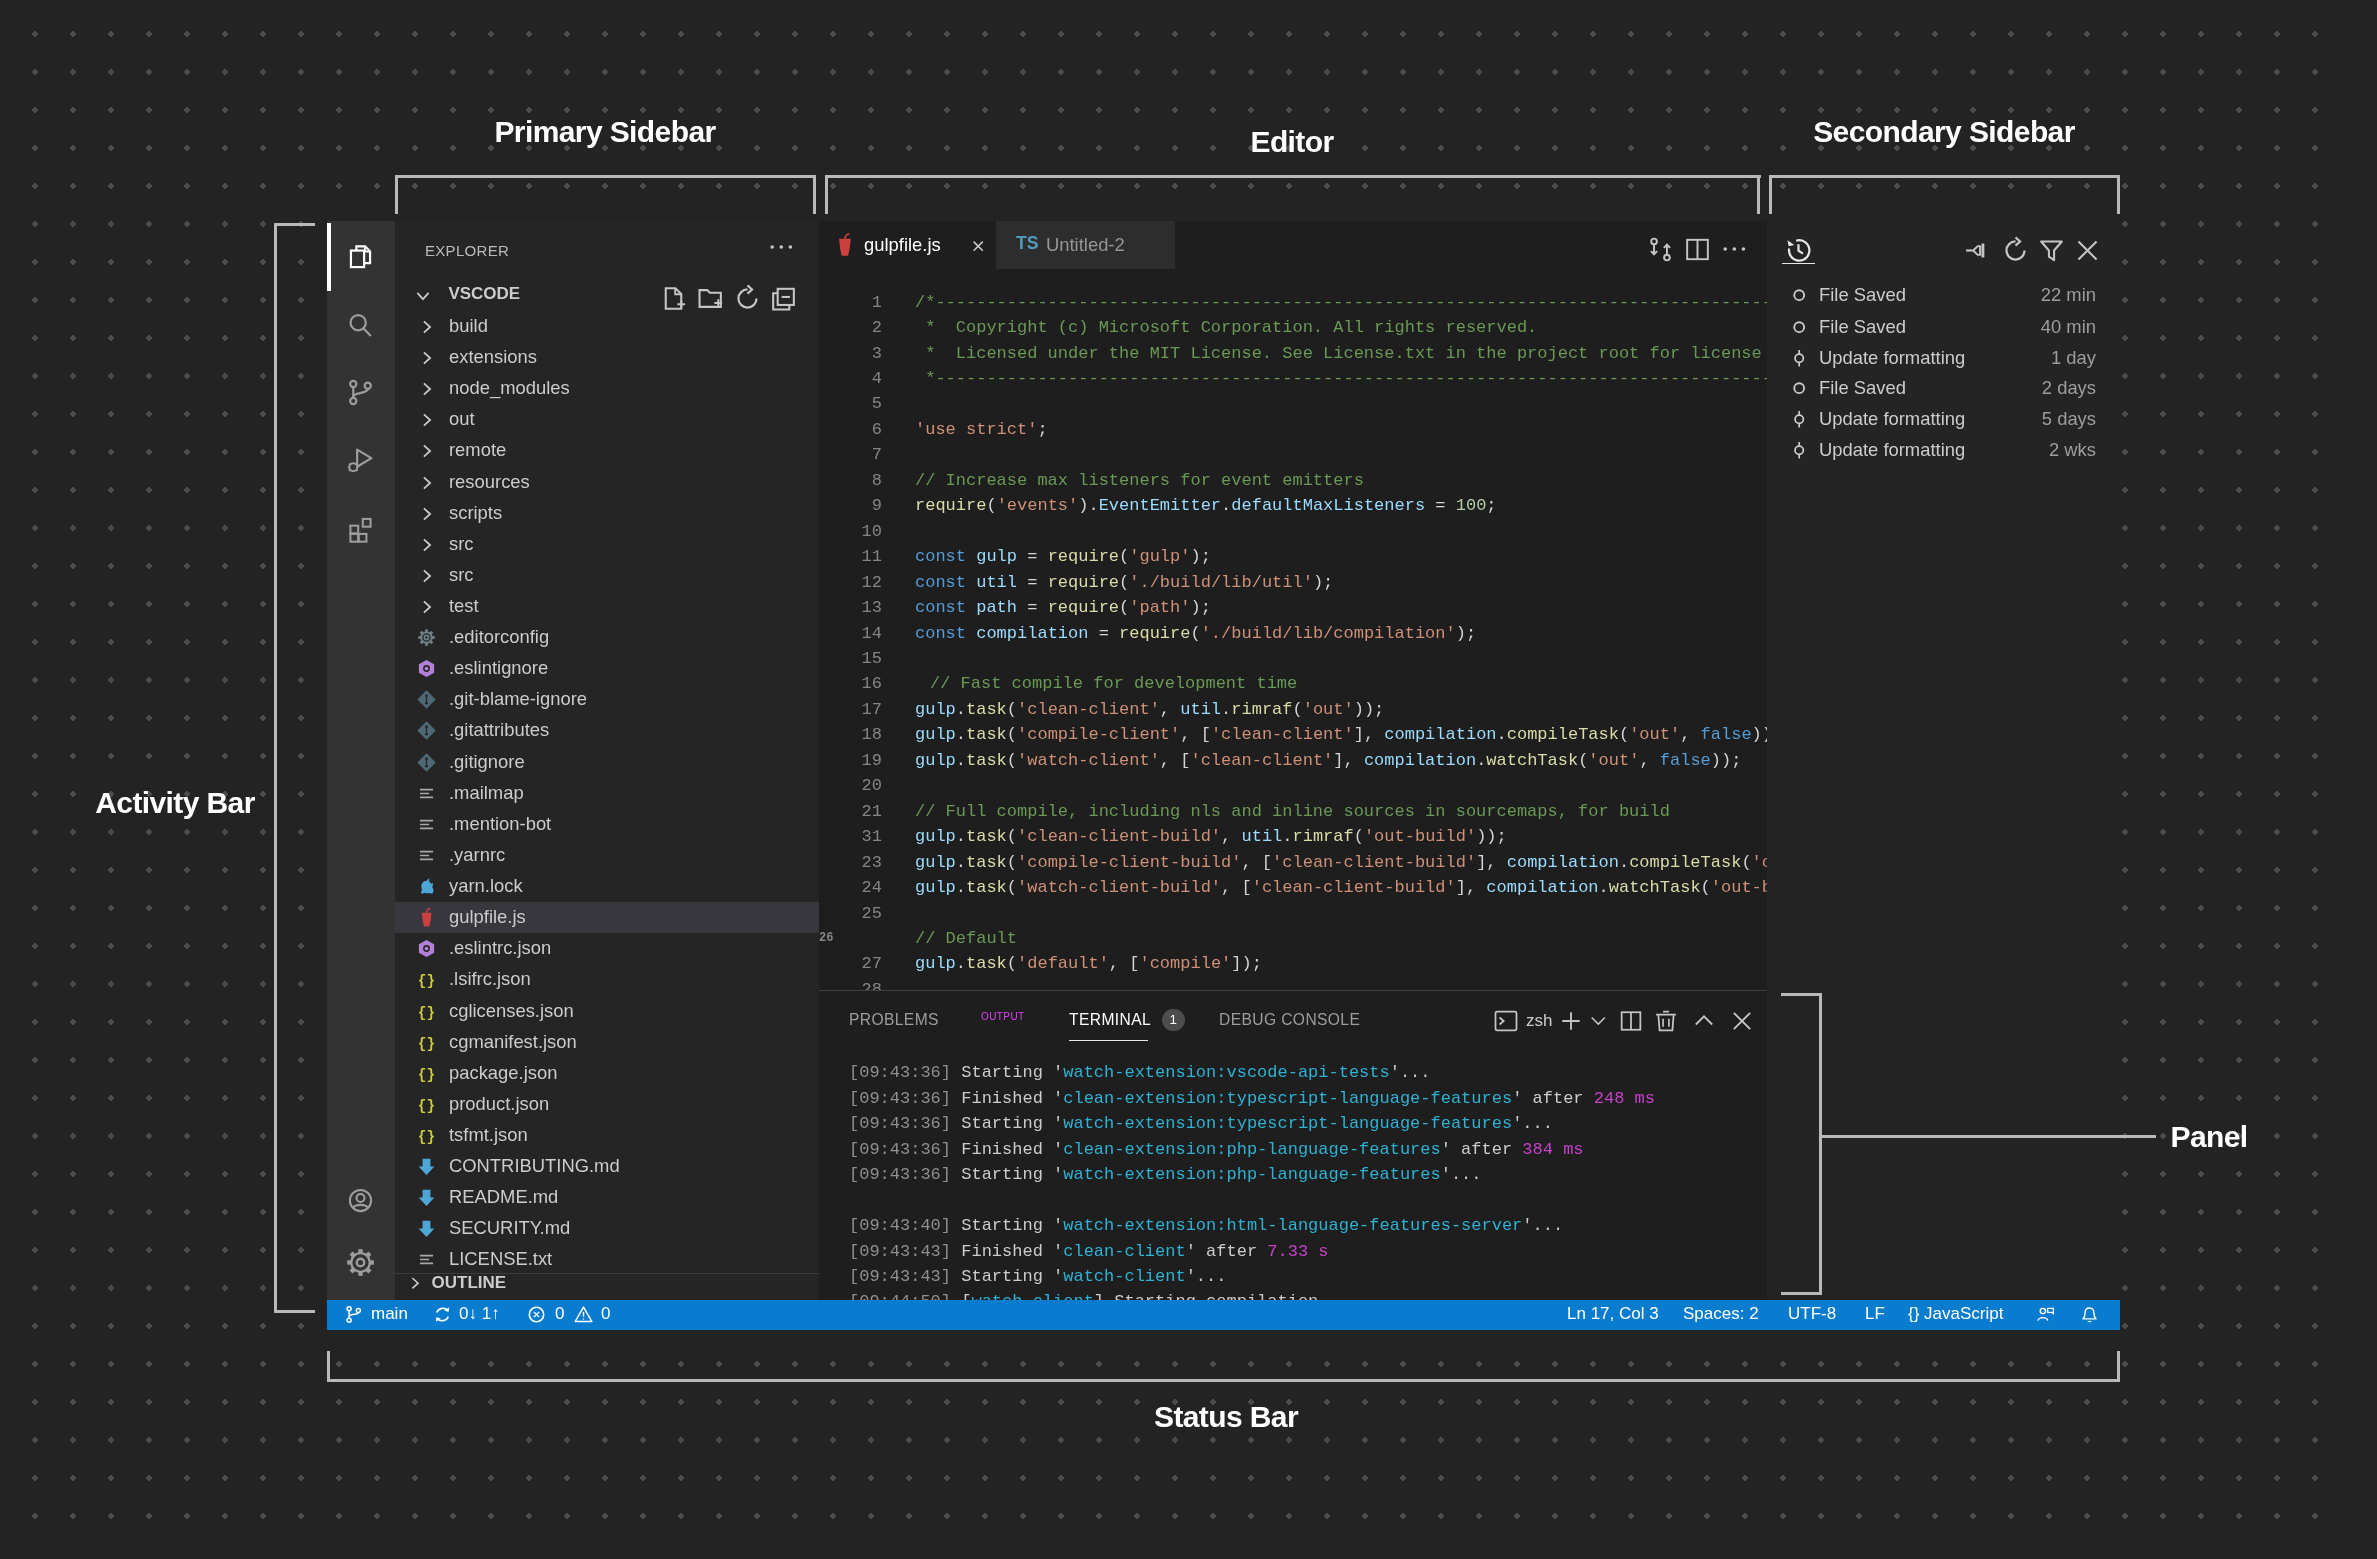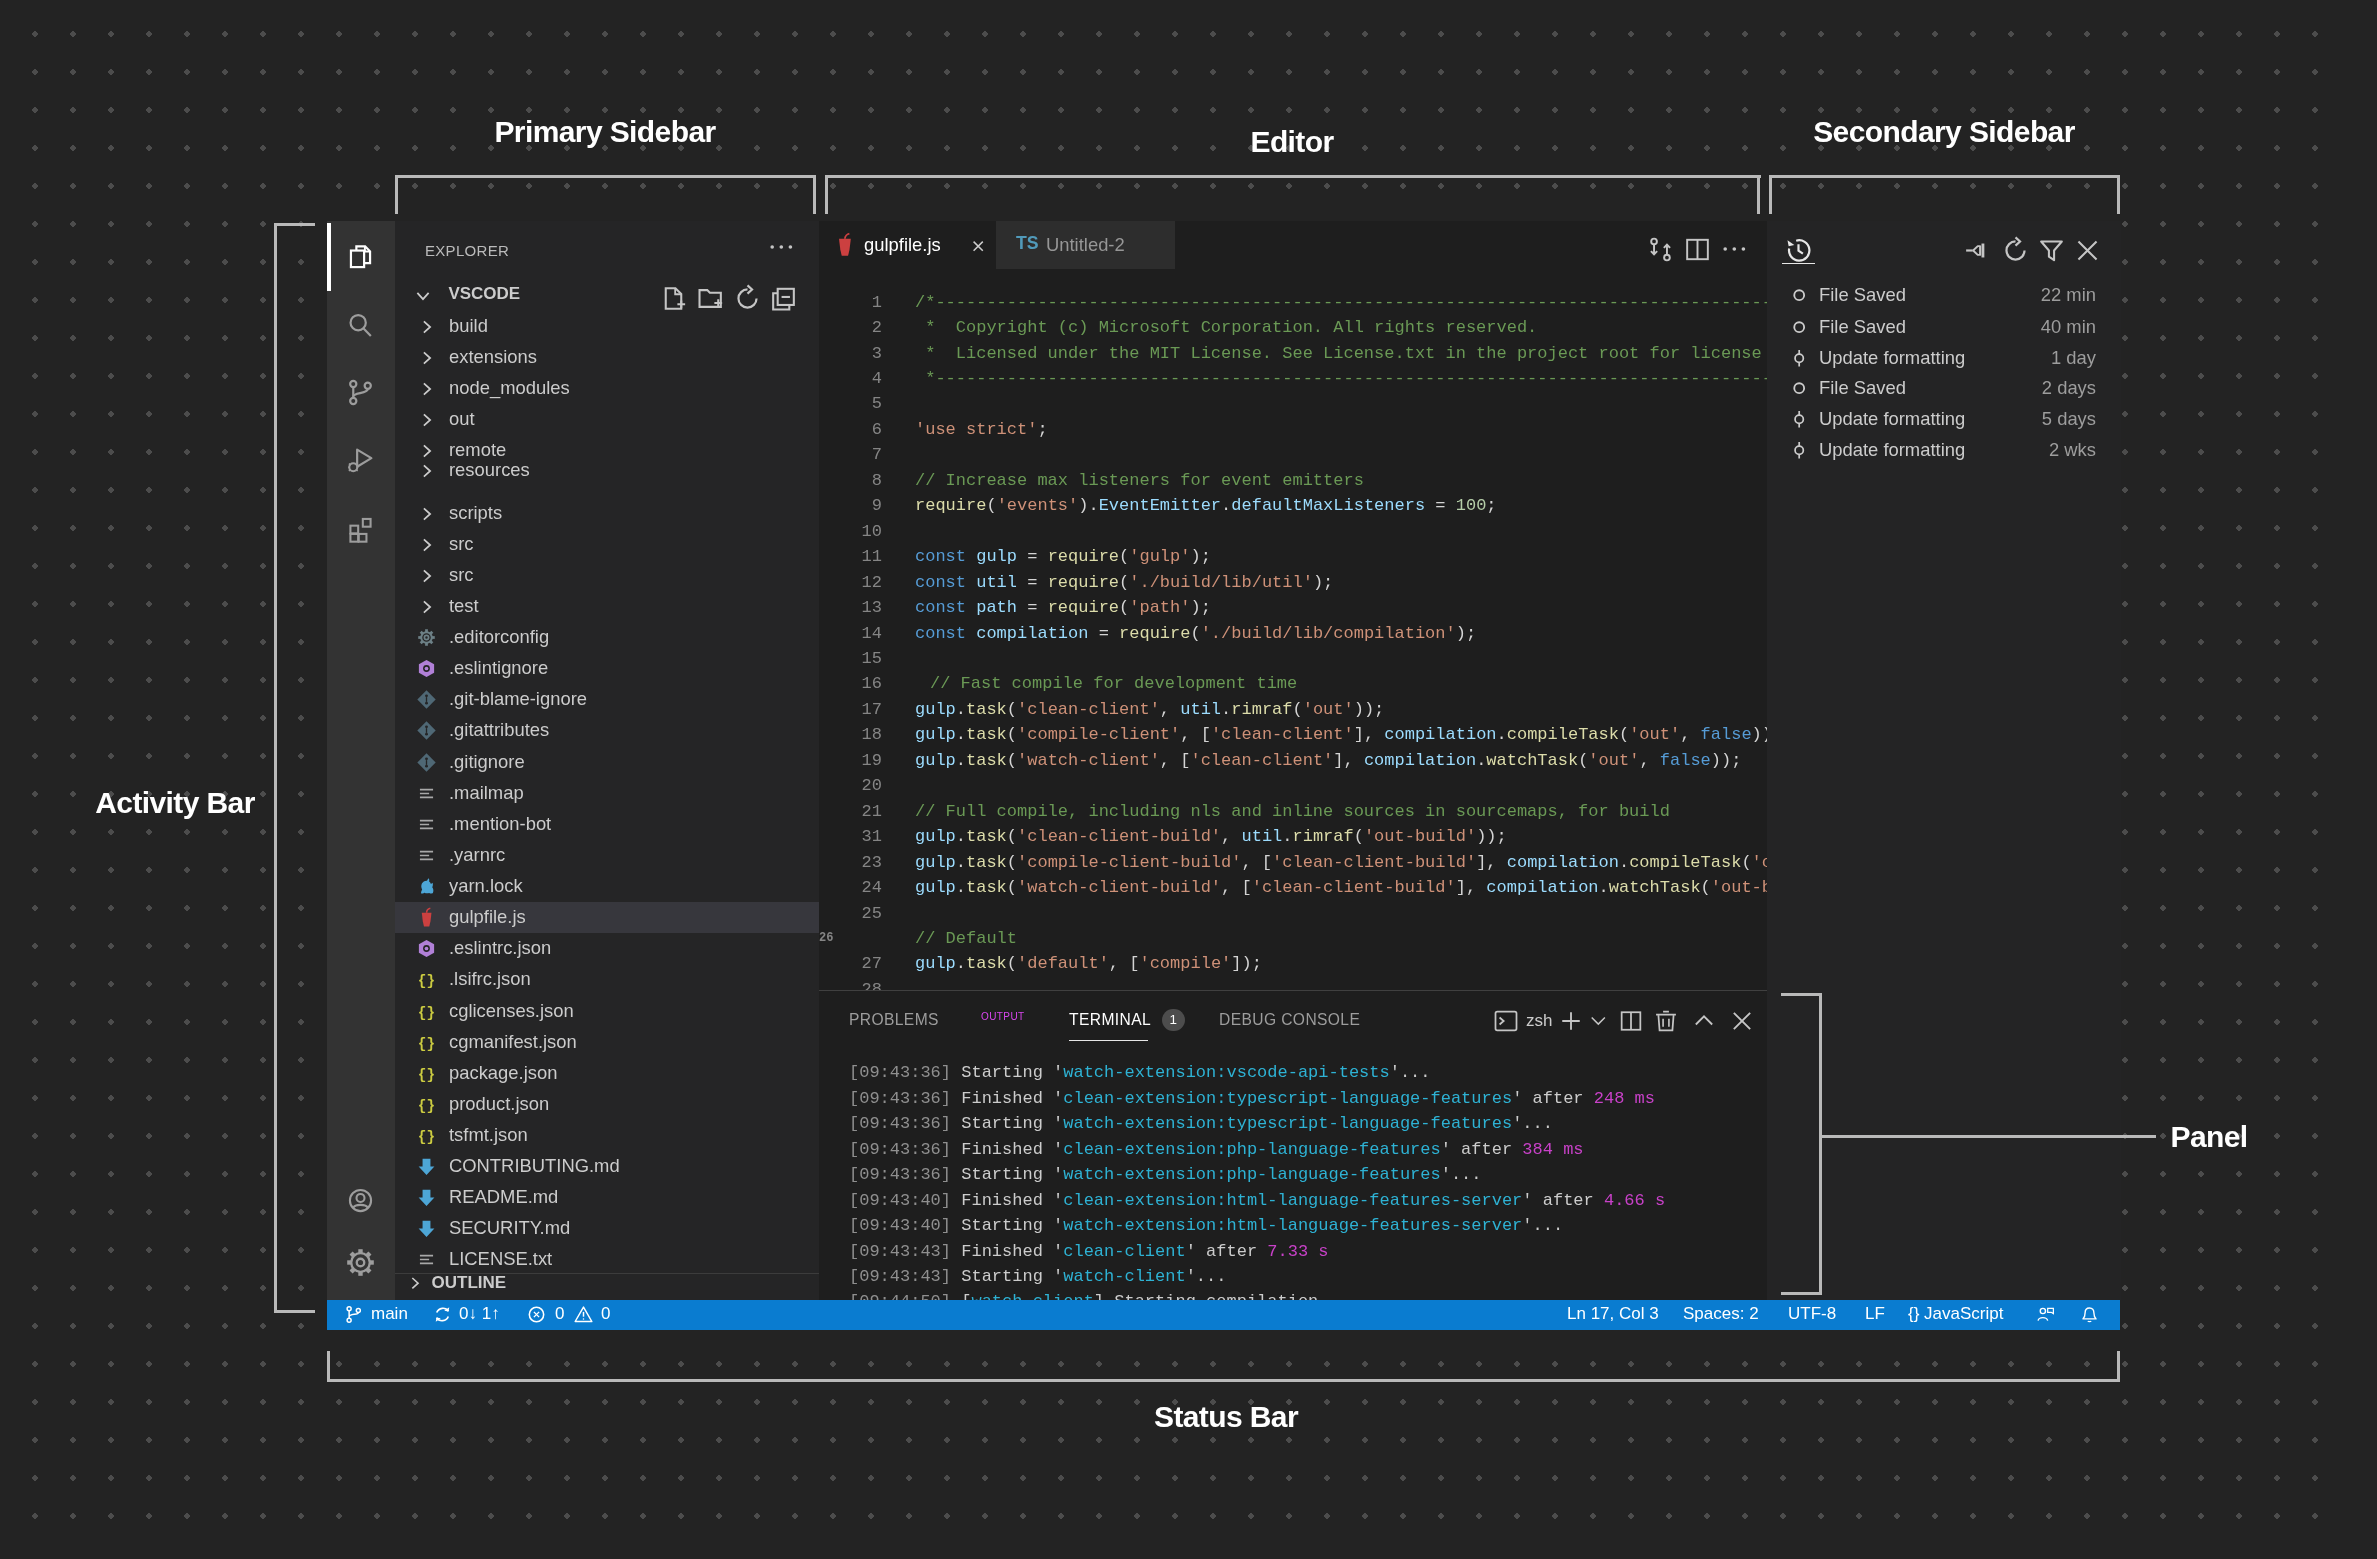--- a/index.html
+++ b/index.html
@@ -145,21 +145,21 @@
             <path d="M5.5 3.5 L10.5 8 L5.5 12.5" stroke="#cccccc" stroke-width="1.4"></path>
           </svg>
           <span style="position:absolute;left:54px;top:4.2px;">out</span>
         </div>
 <div class="row" style="left:0;top:124px;width:424px;">
           <svg style="position:absolute;left:22px;top:5.7px;" width="20" height="20" viewBox="0 0 16 16" fill="none">
             <path d="M5.5 3.5 L10.5 8 L5.5 12.5" stroke="#cccccc" stroke-width="1.4"></path>
           </svg>
           <span style="position:absolute;left:54px;top:4.2px;">remote</span>
         </div>
-<div class="row" style="left:0;top:144px;width:424px;">
+<div class="row" style="left:0;top:156px;width:424px;">
           <svg style="position:absolute;left:22px;top:5.7px;" width="20" height="20" viewBox="0 0 16 16" fill="none">
             <path d="M5.5 3.5 L10.5 8 L5.5 12.5" stroke="#cccccc" stroke-width="1.4"></path>
           </svg>
           <span style="position:absolute;left:54px;top:4.2px;">resources</span>
         </div>
 <div class="row" style="left:0;top:187px;width:424px;">
           <svg style="position:absolute;left:22px;top:5.7px;" width="20" height="20" viewBox="0 0 16 16" fill="none">
             <path d="M5.5 3.5 L10.5 8 L5.5 12.5" stroke="#cccccc" stroke-width="1.4"></path>
           </svg>
           <span style="position:absolute;left:54px;top:4.2px;">scripts</span>
@@ -496,21 +496,20 @@
           <path d="M5 15 L12 8 L19 15" stroke="#c5c5c5" stroke-width="1.6"></path>
         </svg>
 <svg class="abs" style="left:909px;top:15.6px;" width="28" height="28" viewBox="0 0 24 24" fill="none">
           <path d="M5 5 L19 19 M19 5 L5 19" stroke="#c5c5c5" stroke-width="1.6"></path>
         </svg>
 <div class="abs mono" style="left:30px;top:69px;height:25.5px;line-height:25.5px;font-size:17px;white-space:pre;"><span style="color:#8f8f8f;">[09:43:36]</span><span style="color:#cccccc;"> Starting '</span><span style="color:#2eb2d4;">watch-extension:vscode-api-tests</span><span style="color:#cccccc;">'...</span></div>
 <div class="abs mono" style="left:30px;top:95px;height:25.5px;line-height:25.5px;font-size:17px;white-space:pre;"><span style="color:#8f8f8f;">[09:43:36]</span><span style="color:#cccccc;"> Finished '</span><span style="color:#2eb2d4;">clean-extension:typescript-language-features</span><span style="color:#cccccc;">' after </span><span style="color:#c841c8;">248 ms</span></div>
 <div class="abs mono" style="left:30px;top:120px;height:25.5px;line-height:25.5px;font-size:17px;white-space:pre;"><span style="color:#8f8f8f;">[09:43:36]</span><span style="color:#cccccc;"> Starting '</span><span style="color:#2eb2d4;">watch-extension:typescript-language-features</span><span style="color:#cccccc;">'...</span></div>
 <div class="abs mono" style="left:30px;top:146px;height:25.5px;line-height:25.5px;font-size:17px;white-space:pre;"><span style="color:#8f8f8f;">[09:43:36]</span><span style="color:#cccccc;"> Finished '</span><span style="color:#2eb2d4;">clean-extension:php-language-features</span><span style="color:#cccccc;">' after </span><span style="color:#c841c8;">384 ms</span></div>
 <div class="abs mono" style="left:30px;top:171px;height:25.5px;line-height:25.5px;font-size:17px;white-space:pre;"><span style="color:#8f8f8f;">[09:43:36]</span><span style="color:#cccccc;"> Starting '</span><span style="color:#2eb2d4;">watch-extension:php-language-features</span><span style="color:#cccccc;">'...</span></div>
-<div class="abs mono" style="left:30px;top:197px;height:25.5px;line-height:25.5px;font-size:17px;white-space:pre;"><span style="color:#8f8f8f;">[09:43:40]</span><span style="color:#cccccc;"> Finished '</span><span style="color:#2eb2d4;">clean-extension:html-language-features-server</span><span style="color:#cccccc;">' after </span><span style="color:#c841c8;">4.66 s</span></div>
 <div class="abs mono" style="left:30px;top:222px;height:25.5px;line-height:25.5px;font-size:17px;white-space:pre;"><span style="color:#8f8f8f;">[09:43:40]</span><span style="color:#cccccc;"> Starting '</span><span style="color:#2eb2d4;">watch-extension:html-language-features-server</span><span style="color:#cccccc;">'...</span></div>
 <div class="abs mono" style="left:30px;top:248px;height:25.5px;line-height:25.5px;font-size:17px;white-space:pre;"><span style="color:#8f8f8f;">[09:43:43]</span><span style="color:#cccccc;"> Finished '</span><span style="color:#2eb2d4;">clean-client</span><span style="color:#cccccc;">' after </span><span style="color:#c841c8;">7.33 s</span></div>
 <div class="abs mono" style="left:30px;top:273px;height:25.5px;line-height:25.5px;font-size:17px;white-space:pre;"><span style="color:#8f8f8f;">[09:43:43]</span><span style="color:#cccccc;"> Starting '</span><span style="color:#2eb2d4;">watch-client</span><span style="color:#cccccc;">'...</span></div>
 <div class="abs mono" style="left:30px;top:298px;height:25.5px;line-height:25.5px;font-size:17px;white-space:pre;"><span style="color:#8f8f8f;">[09:44:50]</span><span style="color:#cccccc;"> [</span><span style="color:#2eb2d4;">watch-client</span><span style="color:#cccccc;">] Starting compilation...</span></div>
 </div>
 </div>
 <div class="abs" style="left:1440px;top:0;width:354px;height:1079px;background:#242425;">
 <svg class="abs" style="left:15.6px;top:14px;" width="31" height="31" viewBox="0 0 24 24" fill="none">
         <path d="M10.2 4.4 A7.9 7.9 0 1 1 4.8 10.4" stroke="#e7e7e7" stroke-width="1.7" fill="none"></path>
         <path d="M3.0 4.2 L4.3 10.8 L10.4 9.4 Z" fill="#e7e7e7" stroke="none" transform="scale(0.72) translate(1.8 1.4)"></path>

